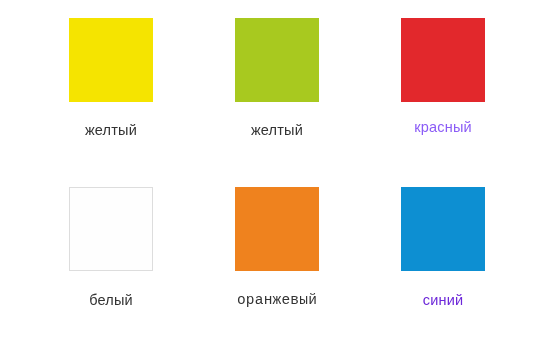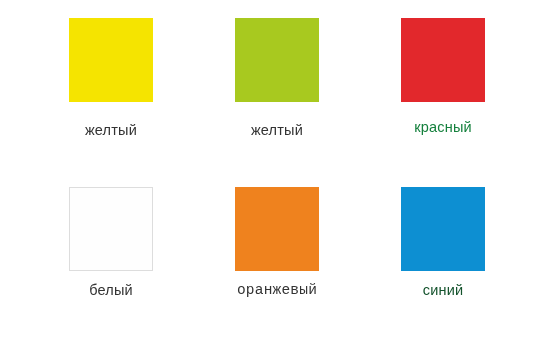--- a/index.html
+++ b/index.html
@@ -37,51 +37,51 @@
   .swatch-label {
     margin-top: 21px;
     font-size: 14.5px;
     line-height: 1;
     color: #333333;
     letter-spacing: 0.2px;
     white-space: nowrap;
   }
   
   .row-2 .swatch-label {
-    margin-top: 12px;
+    margin-top: 22px;
   }
 </style>
 </head>
 <body style="background: rgb(255, 255, 255);">
 
 <div class="swatch-grid">
 
   <div class="swatch-cell row-1">
     <div class="swatch-chip" style="background: rgb(245, 228, 0); border: none;"></div>
     <div class="swatch-label" style="color: rgb(51, 51, 51);">желтый</div>
   </div>
 
   <div class="swatch-cell row-1">
     <div class="swatch-chip" style="background: rgb(168, 201, 31); border: none;"></div>
     <div class="swatch-label" style="color: rgb(51, 51, 51);">желтый</div>
   </div>
 
   <div class="swatch-cell row-1">
     <div class="swatch-chip" style="background: rgb(226, 40, 44); border: none;"></div>
-    <div class="swatch-label" style="color: #15803d; margin-top: 18px;">красный</div>
+    <div class="swatch-label" style="color: #8b5cf6; margin-top: 18px;">красный</div>
   </div>
 
   <div class="swatch-cell row-2">
     <div class="swatch-chip" style="background: rgb(254, 254, 254); border: 1px solid rgb(221, 221, 221);"></div>
     <div class="swatch-label" style="color: rgb(51, 51, 51);">белый</div>
   </div>
 
   <div class="swatch-cell row-2">
     <div class="swatch-chip" style="background: rgb(239, 130, 30); border: none;"></div>
     <div class="swatch-label" style="color: rgb(51, 51, 51); font-family: Liberation Mono, monospace;">оранжевый</div>
   </div>
 
   <div class="swatch-cell row-2">
     <div class="swatch-chip" style="background: rgb(13, 143, 210); border: none;"></div>
-    <div class="swatch-label" style="color: #14532d;">синий</div>
+    <div class="swatch-label" style="color: #6d28d9;">синий</div>
   </div>
 
 </div>
 
 </body></html>

